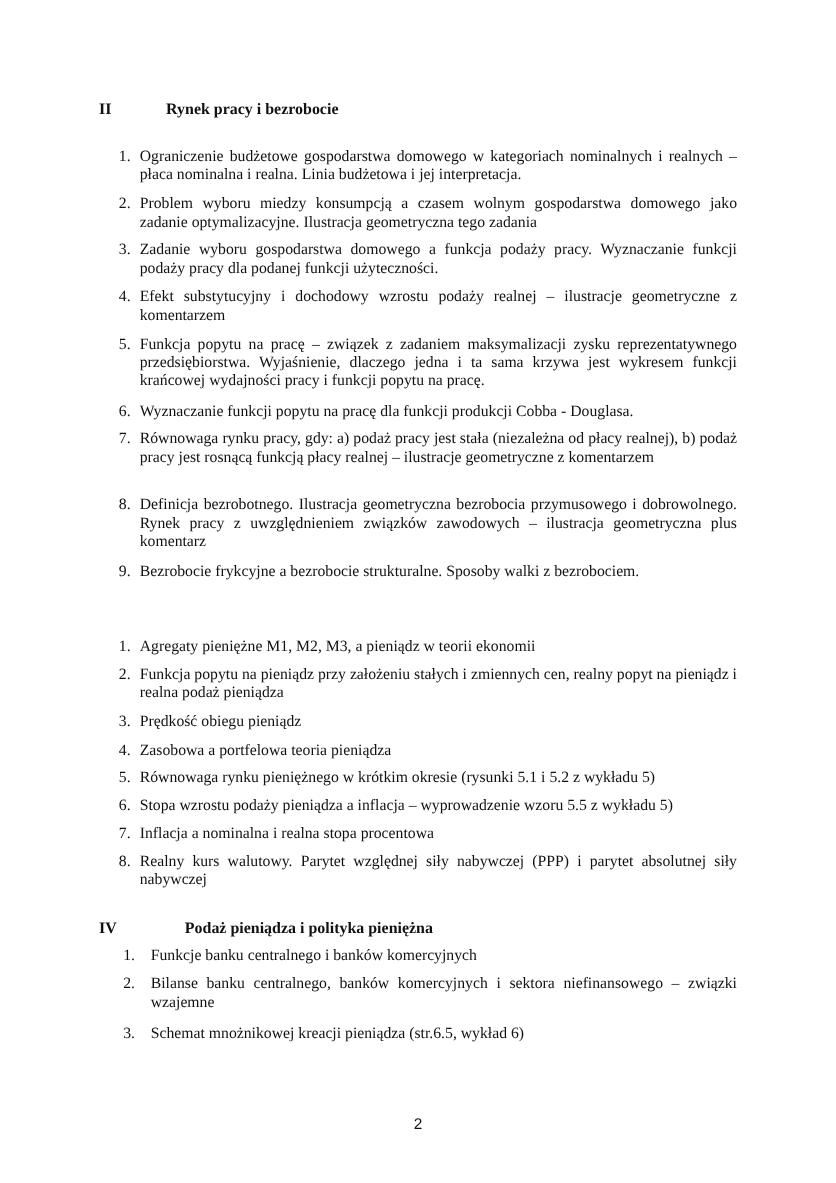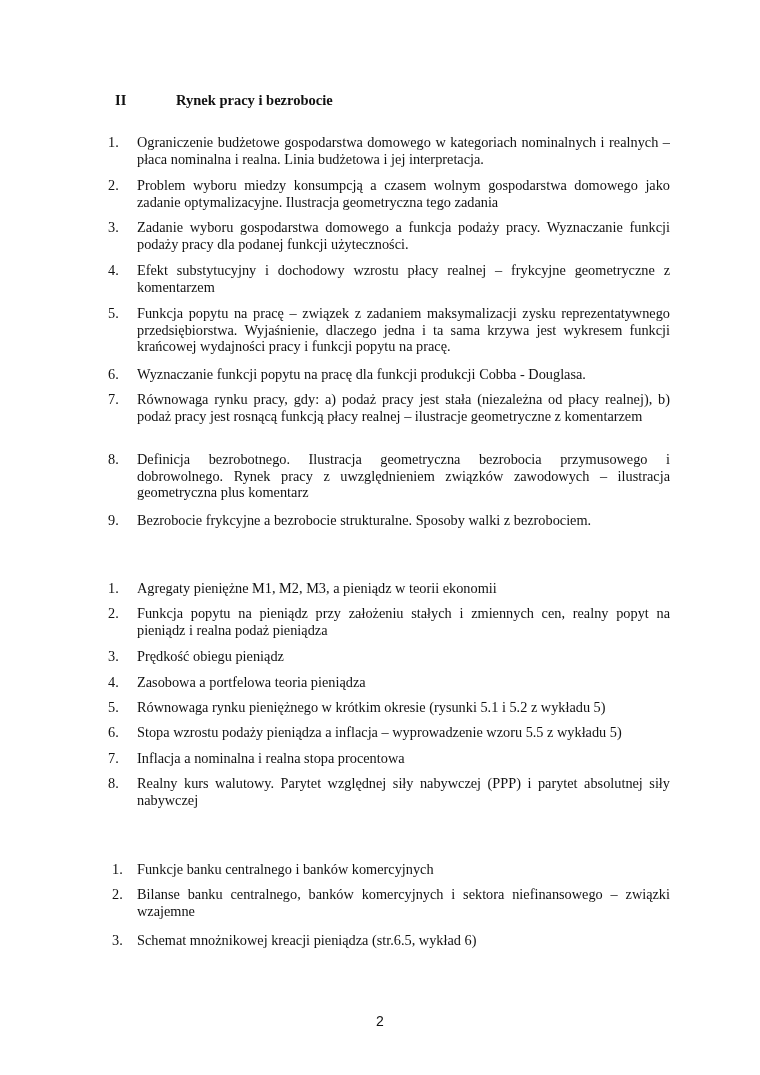--- a/index.html
+++ b/index.html
@@ -4,51 +4,51 @@
 <style>
   html, body { margin: 0; padding: 0; background: #ffffff; }
   body { width: 760px; height: 1075px; position: relative; overflow: hidden;
          font-family: "Liberation Serif", "DejaVu Serif", serif; color: #111; }
   .page { position: absolute; left: 0; top: 0; width: 760px; height: 1075px; }
   .heading { position: absolute; left: 90px; font-weight: bold; font-size: 14.5px; white-space: nowrap; }
   .heading .num { display: inline-block; }
   .heading .ttl { display: inline-block; margin-left: 36px; }
   .item { position: absolute; left: 108px; width: 562px; font-size: 14.3px; line-height: 16.5px; }
   .item .n { position: absolute; left: 0; top: 0; width: 22px; }
-  .item .t { display: block; margin-left: 29px; text-align: justify; text-align-last: left; }
+  .item .t { display: block; margin-left: 19px; text-align: justify; text-align-last: left; }
   .item.nojust .t { text-align: right; }
   .item.sec4 { left: 112px; width: 558px; }
   .item.sec4 .t { margin-left: 25px; }
   .pagenum { position: absolute; left: 0; width: 760px; top: 1013px; text-align: center;
              font-family: "Liberation Sans", "DejaVu Sans", sans-serif; font-size: 14px; }
 </style>
 </head>
 <body>
 
 <div class="page">
 
   <div class="heading" style="top:92px;">
-    <span class="num" style="width:25px;margin-left:25px;">II</span><span class="ttl">Rynek pracy i bezrobocie</span>
+    <span class="num" style="width:25px;">II</span><span class="ttl">Rynek pracy i bezrobocie</span>
   </div>
 
   <div class="item" style="top:134px;">
     <span class="n">1.</span>
     <span class="t">Ograniczenie budżetowe gospodarstwa domowego w kategoriach  nominalnych  i realnych –płaca nominalna i realna. Linia budżetowa i jej interpretacja.</span>
   </div>
   <div class="item" style="top:177px;">
     <span class="n">2.</span>
     <span class="t">Problem wyboru miedzy konsumpcją a czasem wolnym gospodarstwa domowego jako zadanie optymalizacyjne. Ilustracja geometryczna tego zadania</span>
   </div>
   <div class="item" style="top:219px;">
     <span class="n">3.</span>
     <span class="t">Zadanie wyboru gospodarstwa domowego a funkcja podaży pracy. Wyznaczanie funkcji podaży pracy dla podanej funkcji użyteczności.</span>
   </div>
   <div class="item" style="top:262px;">
     <span class="n">4.</span>
-    <span class="t">Efekt substytucyjny i dochodowy wzrostu płacy realnej – frykcyjne geometryczne z komentarzem</span>
+    <span class="t">Efekt substytucyjny i dochodowy wzrostu podaży realnej – ilustracje geometryczne z komentarzem</span>
   </div>
   <div class="item" style="top:305px;">
     <span class="n">5.</span>
     <span class="t">Funkcja popytu na pracę – związek z zadaniem maksymalizacji zysku reprezentatywnego przedsiębiorstwa. Wyjaśnienie, dlaczego jedna i ta sama krzywa jest wykresem funkcji krańcowej wydajności pracy i funkcji popytu na pracę.</span>
   </div>
   <div class="item nojust" style="top:366px;">
     <span class="n">6.</span>
     <span class="t">Wyznaczanie funkcji popytu na pracę dla funkcji produkcji Cobba - Douglasa.</span>
   </div>
   <div class="item" style="top:391px;">
@@ -91,20 +91,23 @@
   </div>
   <div class="item nojust" style="top:750px;">
     <span class="n">7.</span>
     <span class="t">Inflacja a nominalna i realna stopa procentowa</span>
   </div>
   <div class="item" style="top:775px;">
     <span class="n">8.</span>
     <span class="t">Realny kurs walutowy. Parytet względnej siły nabywczej (PPP) i parytet absolutnej siły nabywczej</span>
   </div>
 
+  <div class="heading" style="top:836px;">
+    <span class="num" style="width:42px;">IV</span><span class="ttl">Podaż pieniądza i polityka pieniężna</span>
+  </div>
 
   <div class="item sec4 nojust" style="top:861px;">
     <span class="n">1.</span>
     <span class="t">Funkcje banku centralnego i banków komercyjnych</span>
   </div>
   <div class="item sec4" style="top:886px;">
     <span class="n">2.</span>
     <span class="t">Bilanse banku centralnego, banków komercyjnych i sektora niefinansowego – związki wzajemne</span>
   </div>
   <div class="item sec4 nojust" style="top:932px;">

